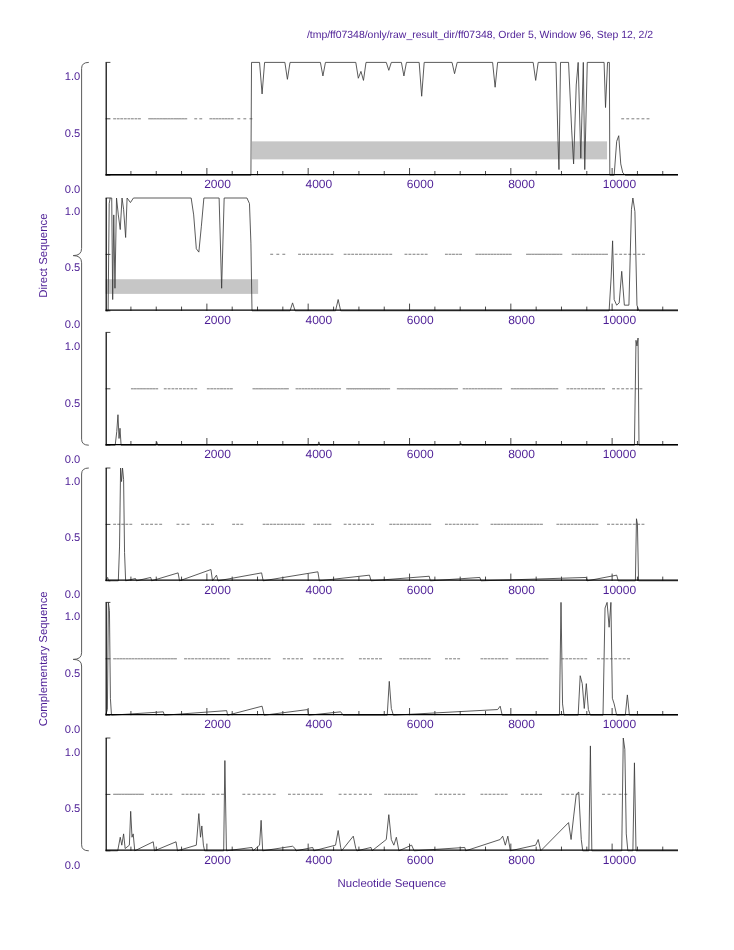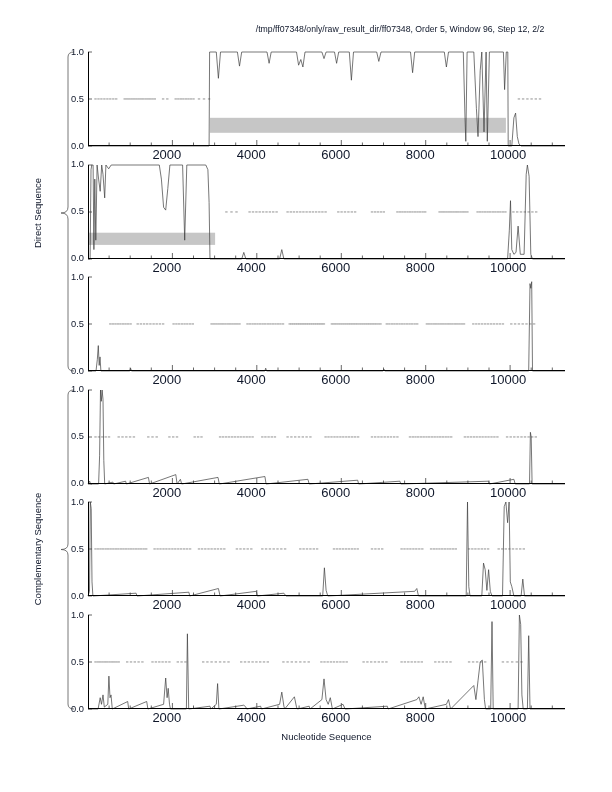--- a/index.html
+++ b/index.html
@@ -1,21 +1,21 @@
 <!DOCTYPE html>
 <html><head>
 <meta charset="utf-8">
 <style>
   html,body{margin:0;padding:0;background:#ffffff;}
   #figure{position:relative;width:612px;height:792px;background:#ffffff;overflow:hidden;
-          font-family:"Liberation Sans", sans-serif;color:#0f172a;}
+          font-family:"Liberation Sans", sans-serif;color:#4c1d95;}
   .fig-title{position:absolute;left:190px;top:24px;width:420px;text-align:center;
              font-size:8.7px;white-space:nowrap;}
-  .ylab{position:absolute;width:30px;text-align:right;font-size:9.3px;line-height:11px;}
-  .xlab{position:absolute;text-align:left;font-size:13px;line-height:11px;width:40px;}
+  .ylab{position:absolute;width:30px;text-align:left;font-size:9.3px;line-height:11px;margin-top:12px;}
+  .xlab{position:absolute;text-align:right;font-size:10px;line-height:11px;width:40px;}
   .xaxis-title{position:absolute;left:88px;top:731px;width:477px;text-align:center;font-size:9.5px;}
   .group-label{position:absolute;white-space:nowrap;font-size:9.5px;
                transform:translate(-50%,-50%) rotate(-90deg);}
   svg{position:absolute;overflow:visible;}
 </style>
 </head>
 <body>
 
 <div id="figure">
   <div class="fig-title">/tmp/ff07348/only/raw_result_dir/ff07348, Order 5, Window 96, Step 12, 2/2</div>

